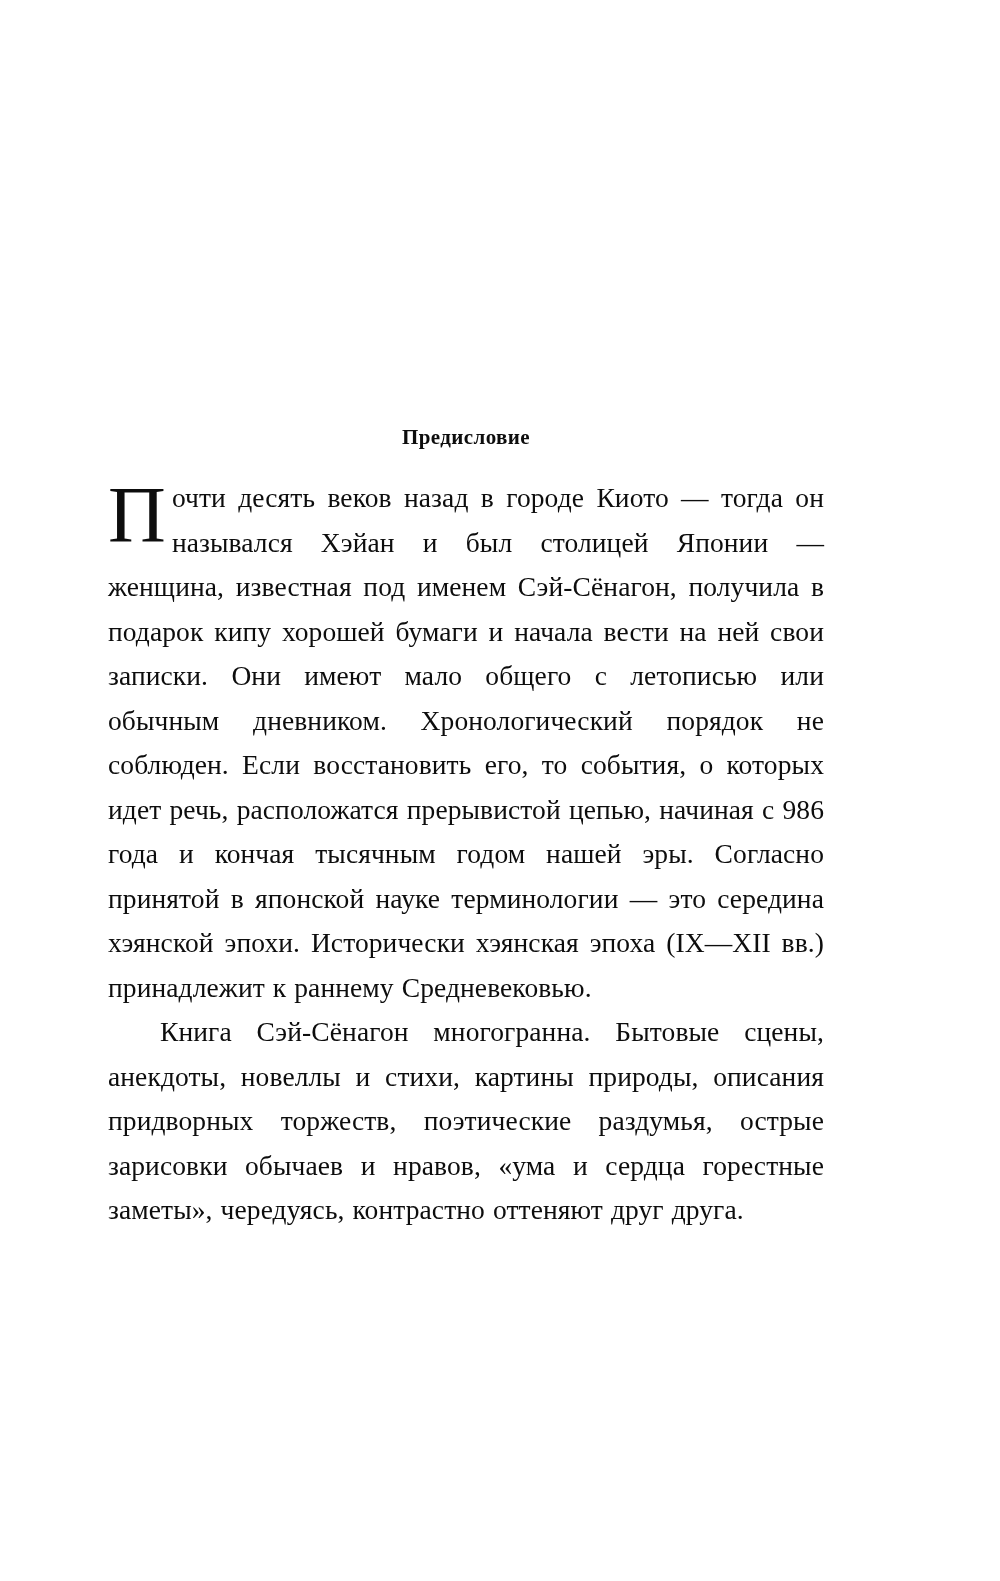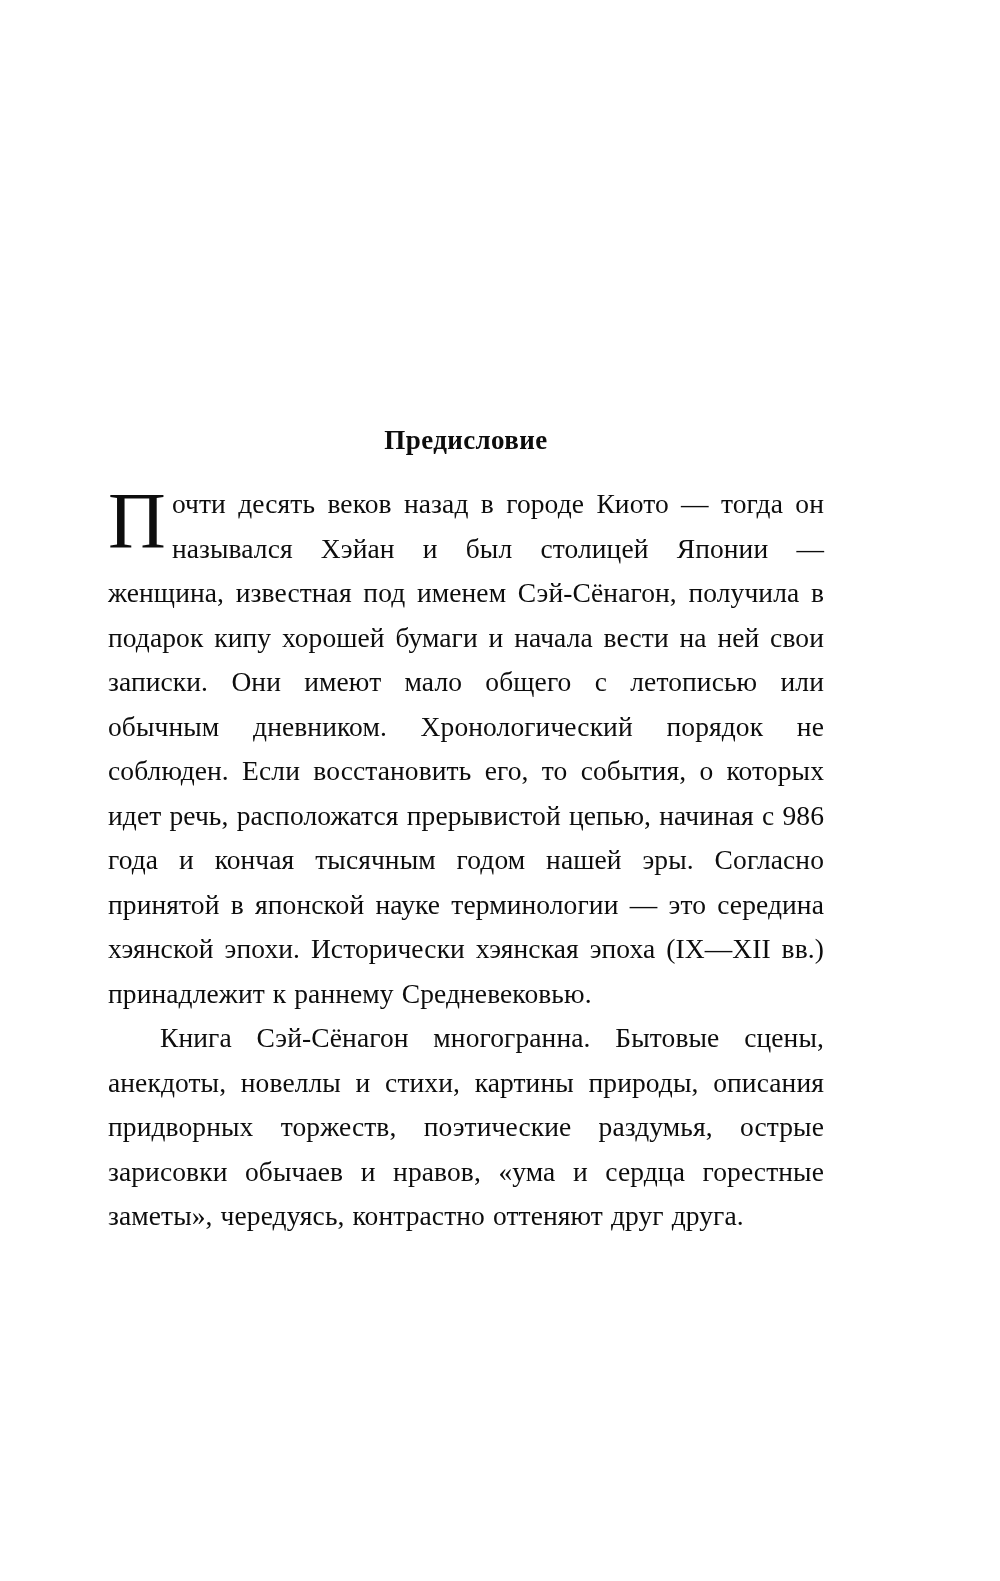--- a/index.html
+++ b/index.html
@@ -16,21 +16,21 @@
     font-family: "Liberation Serif", "DejaVu Serif", serif;
     color: #0d0d0d;
   }
   .content {
     position: absolute;
     left: 108px;
     top: 425px;
     width: 716px;
   }
   .chapter-title {
-    font-size: 27px;
+    font-size: 21px;
     font-weight: bold;
     text-align: center;
     letter-spacing: 0.4px;
     margin: 0 0 26px 0;
   }
   .body-text p {
     margin: 0;
     font-size: 27.5px;
     line-height: 44.5px;
     text-align: justify;

